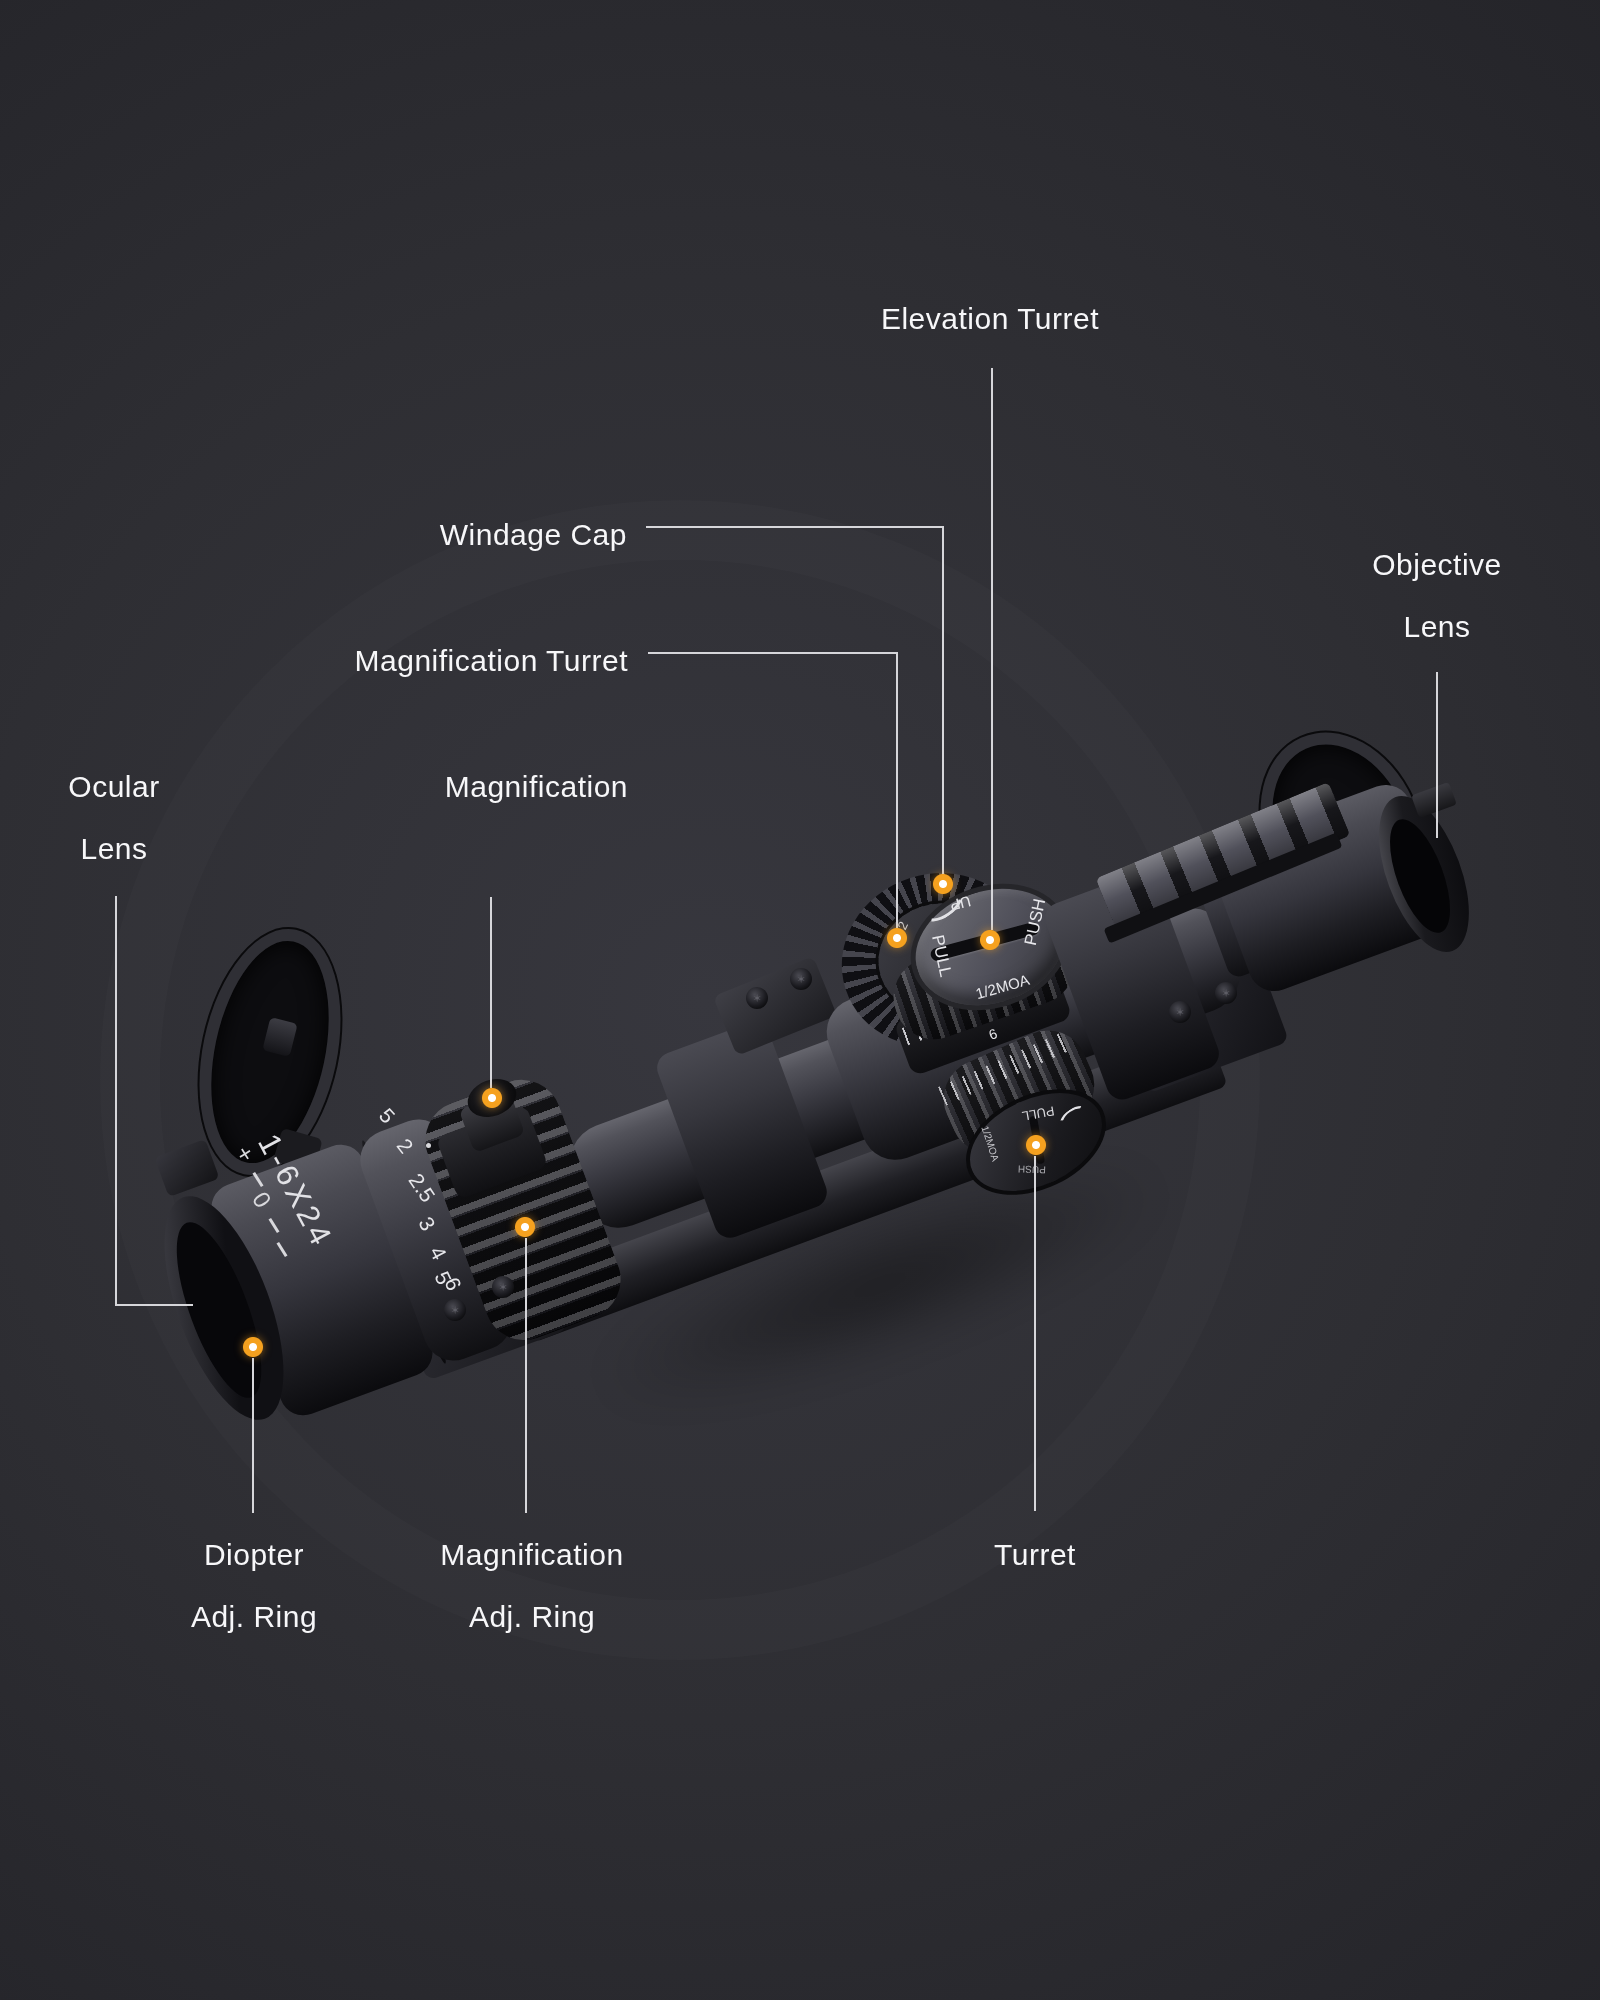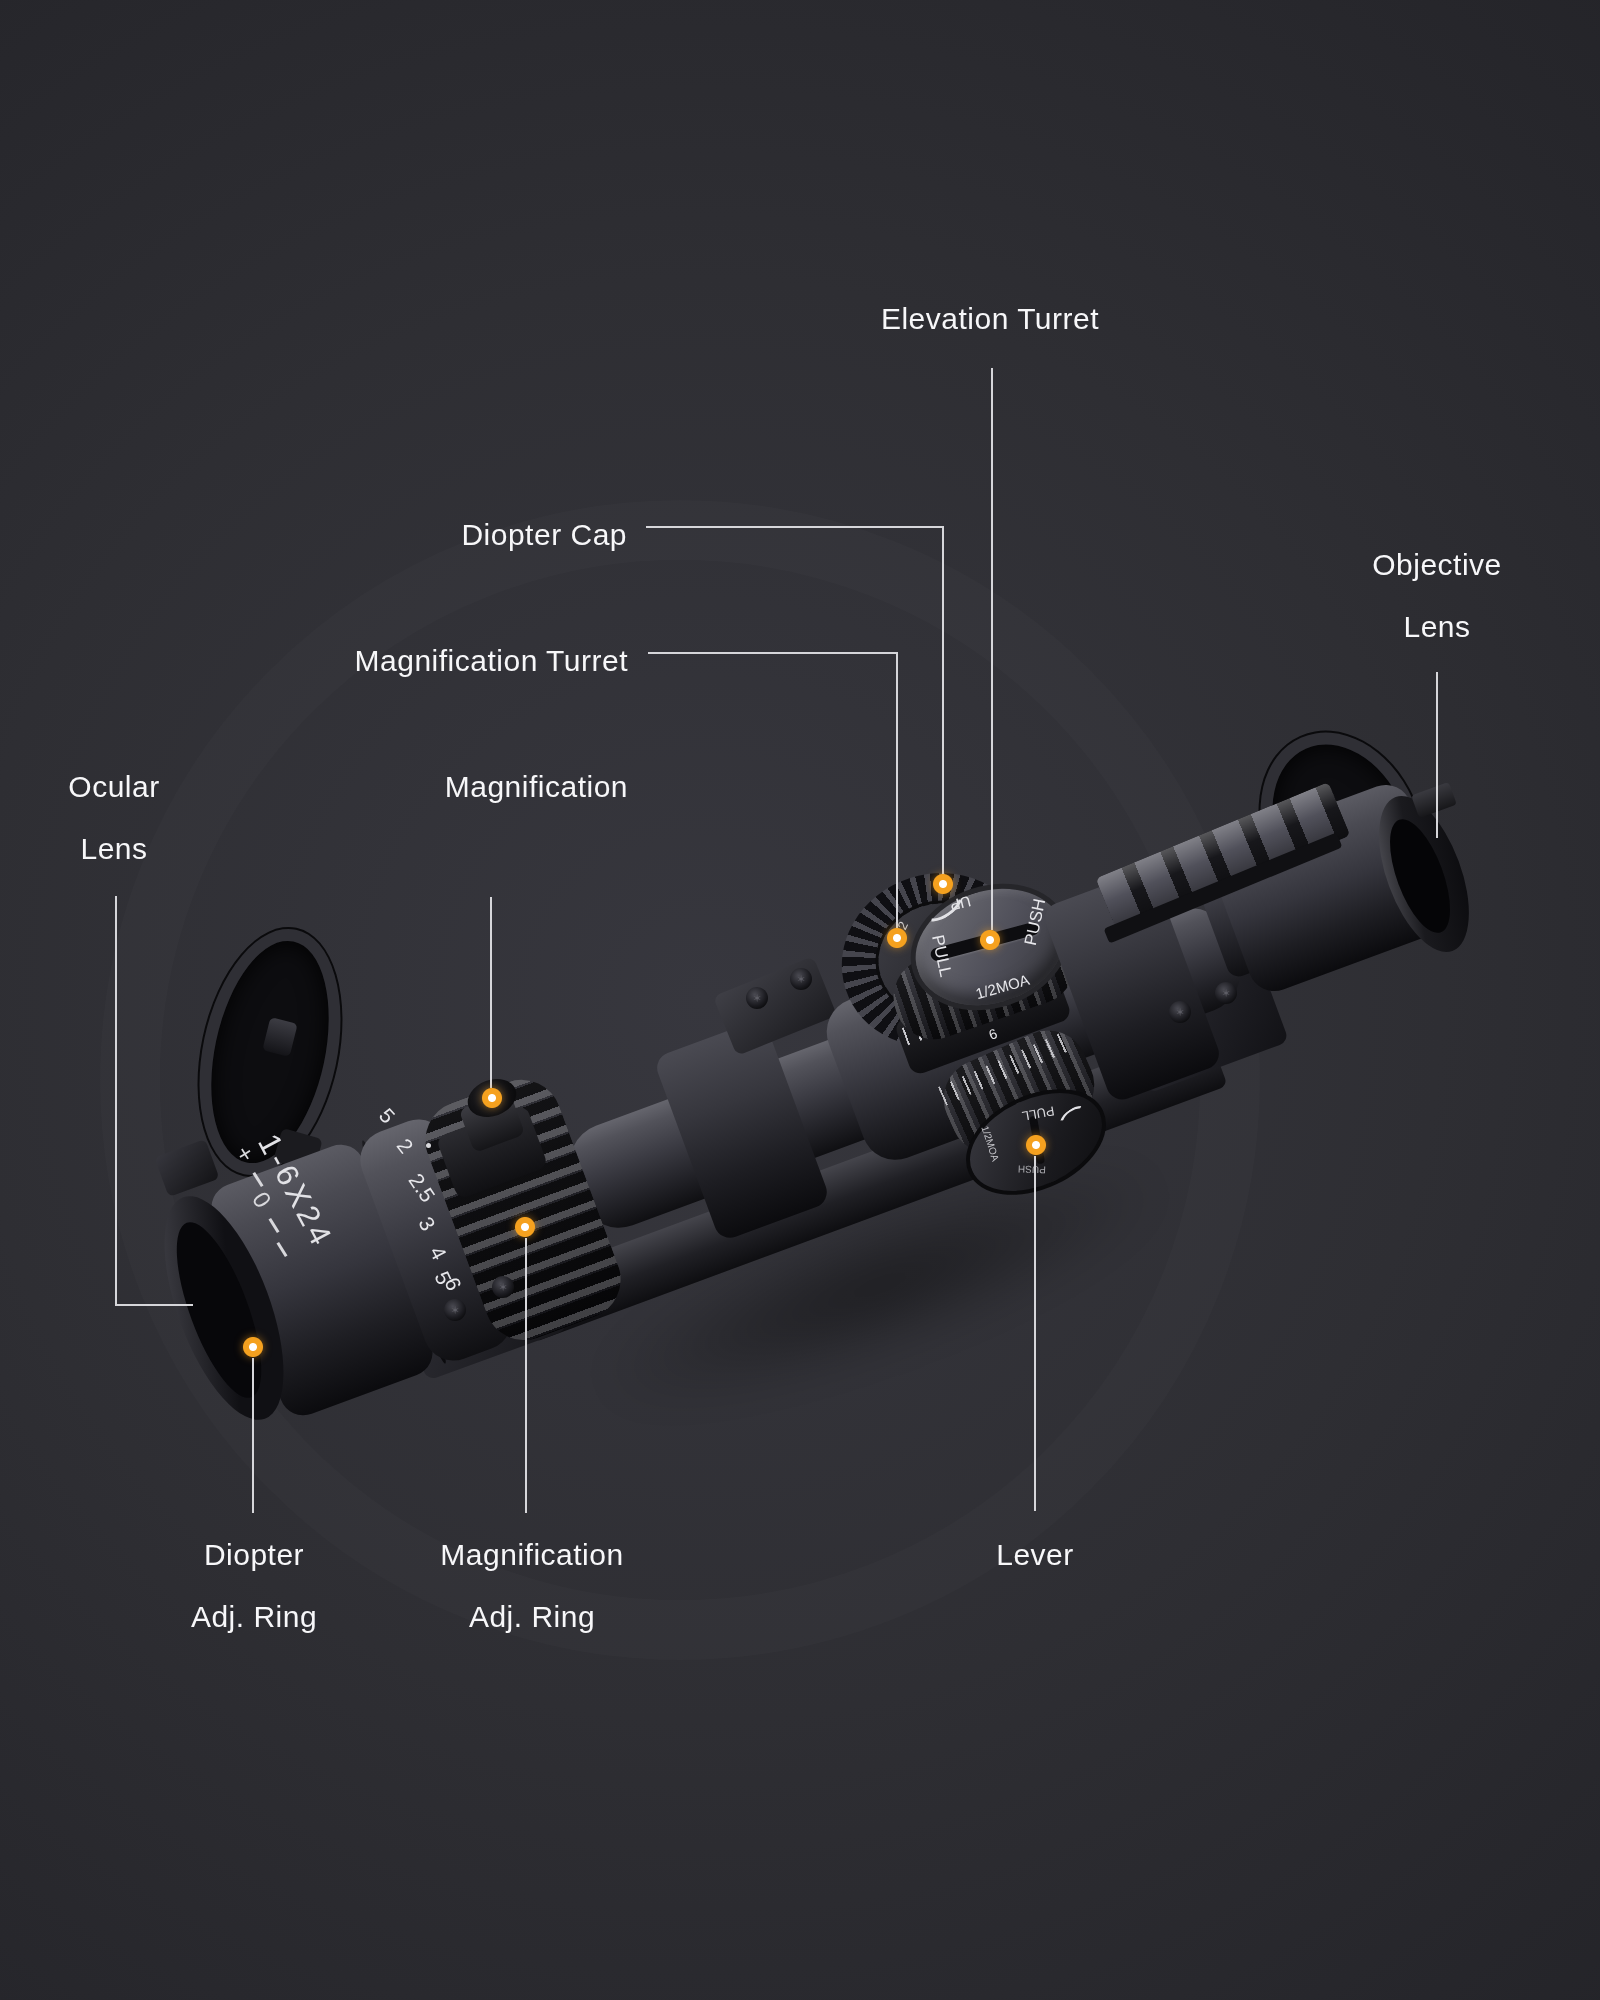--- a/index.html
+++ b/index.html
@@ -140,21 +140,21 @@
   <div>
     <div class="lbl center" style="left:690px;top:288px;width:600px;">
       <span>Elevation Turret</span>
     </div>
     <div class="ln" style="left:991px;top:368px;width:2px;height:562px;"></div>
     <div class="dot" style="left:979px;top:929px;"></div>
   </div>
 
   <div>
     <div class="lbl right" style="left:127px;top:504px;width:500px;">
-      <span>Diopter Cap</span>
+      <span>Windage Cap</span>
     </div>
     <div class="ln" style="left:646px;top:526px;width:298px;height:2px;"></div>
     <div class="ln" style="left:942px;top:526px;width:2px;height:350px;"></div>
     <div class="dot" style="left:932px;top:873px;"></div>
   </div>
 
   <div>
     <div class="lbl right" style="left:128px;top:630px;width:500px;">
       <span>Magnification Turret</span>
     </div>
@@ -203,17 +203,17 @@
     <div class="lbl center" style="left:332px;top:1524px;width:400px;">
       <span>Magnification</span>
       <span>Adj. Ring</span>
     </div>
   </div>
 
   <div>
     <div class="dot" style="left:1025px;top:1134px;"></div>
     <div class="ln" style="left:1034px;top:1156px;width:2px;height:355px;"></div>
     <div class="lbl center" style="left:835px;top:1524px;width:400px;">
-      <span>Lever</span>
+      <span>Turret</span>
     </div>
   </div>
 
 </div>
 
 </body></html>

